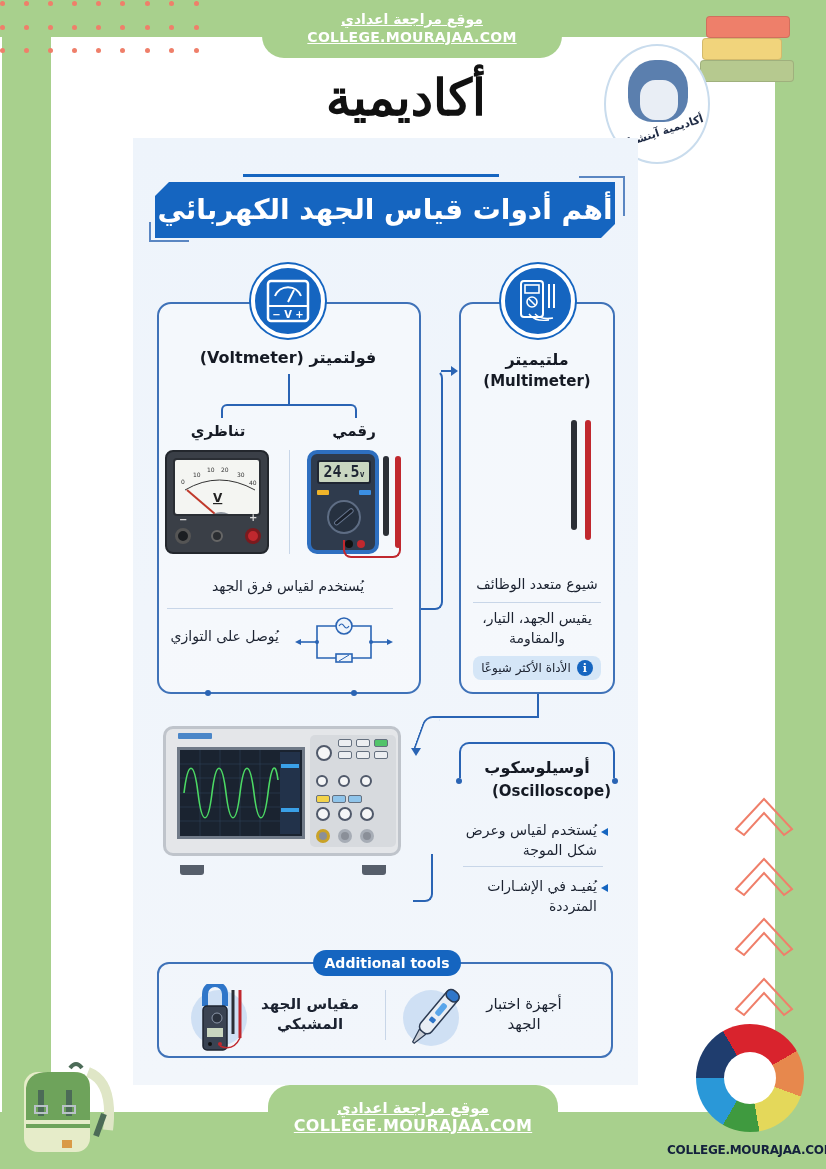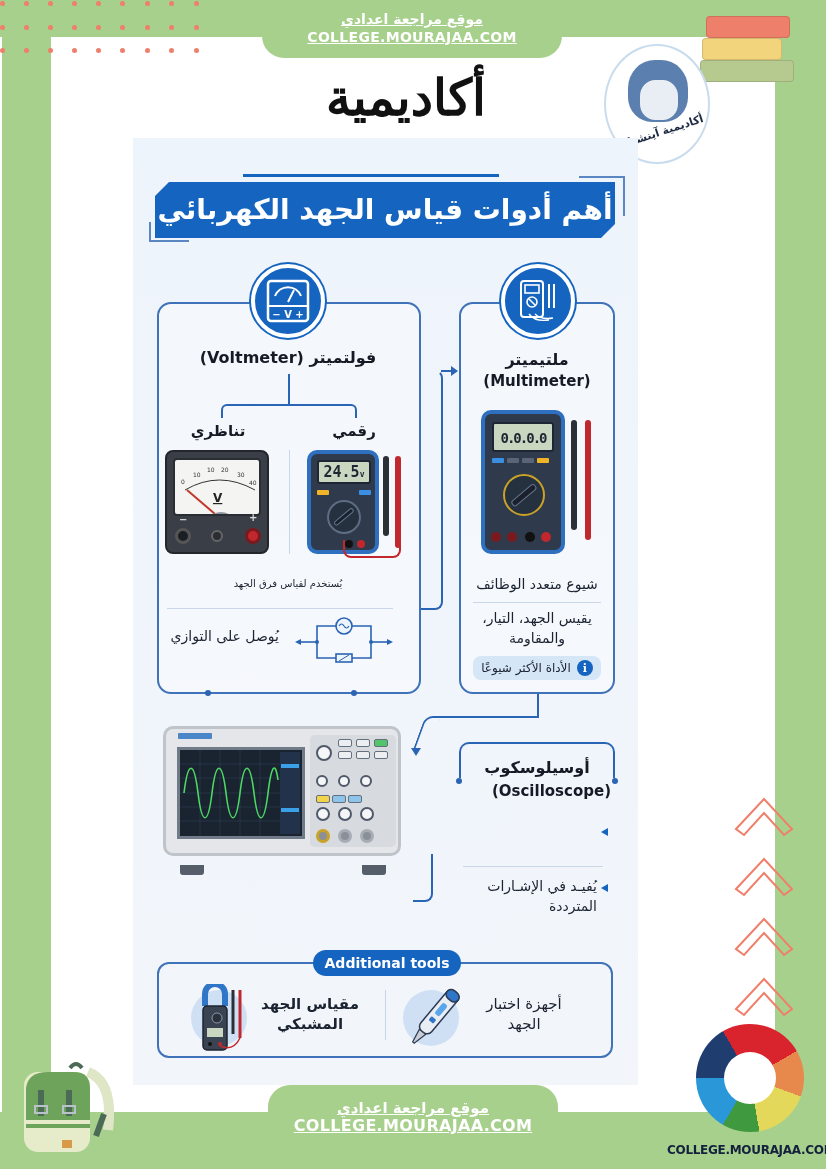--- a/index.html
+++ b/index.html
@@ -200,21 +200,21 @@
     <div class="dial" style="left:16px;top:46px;width:34px;height:34px;">
         <div class="dial-bar"></div>
       </div>
     <div class="jack" style="left:34px;top:86px;width:8px;height:8px;background:#111;"></div>
     <div class="jack" style="left:46px;top:86px;width:8px;height:8px;background:#c0282e;"></div>
   </div>
   <div class="probe" style="left:250px;top:318px;height:80px;background:#2b2f36;"></div>
   <div class="probe" style="left:262px;top:318px;height:92px;background:#c0282e;"></div>
   <div class="arrow-line" style="left:210px;top:402px;width:58px;height:18px;border-bottom-width:2px;border-left-width:2px;border-right-width:2px;border-color:#c0282e;border-radius:0 0 8px 8px;"></div>
 
-  <div class="txt" style="left:30px;top:440px;width:250px;font-size:10px;">يُستخدم لقياس فرق الجهد</div>
+  <div class="txt" style="left:30px;top:440px;width:250px;font-size:14px;">يُستخدم لقياس فرق الجهد</div>
   <div class="sep" style="left:34px;top:470px;width:226px;"></div>
   <div class="txt" style="left:36px;top:490px;width:110px;font-size:14px;text-align:right;">يُوصل على التوازي</div>
 
   <svg style="position:absolute;left:160px;top:474px;" width="102" height="56" viewBox="0 0 102 56">
     <path d="M24 14 H78 V46 H24 Z" fill="none" stroke="#2a64b4" stroke-width="1.6"></path>
     <circle cx="51" cy="14" r="8" fill="#eef4fb" stroke="#2a64b4" stroke-width="1.6"></circle>
     <path d="M46 14 q2.5 -4 5 0 t5 0" fill="none" stroke="#2a64b4" stroke-width="1.2"></path>
     <rect x="43" y="42" width="16" height="8" fill="#eef4fb" stroke="#2a64b4" stroke-width="1.6"></rect>
     <line x1="46" y1="49" x2="56" y2="43" stroke="#2a64b4" stroke-width="1"></line>
     <line x1="4" y1="30" x2="24" y2="30" stroke="#2a64b4" stroke-width="1.6"></line>
@@ -239,36 +239,20 @@
       <circle cx="17" cy="24" r="5" fill="none" stroke="#fff" stroke-width="1.6"></circle>
       <line x1="14" y1="21" x2="20" y2="27" stroke="#fff" stroke-width="1.6"></line>
       <path d="M14 36 Q20 44 34 42 M20 36 Q26 42 38 40" fill="none" stroke="#fff" stroke-width="1.4"></path>
       <line x1="34" y1="6" x2="34" y2="30" stroke="#fff" stroke-width="2"></line>
       <line x1="39" y1="6" x2="39" y2="30" stroke="#fff" stroke-width="2"></line>
     </svg>
   </div>
   <div class="heading" style="left:330px;top:212px;width:148px;font-size:16px;">ملتيميتر</div>
   <div class="heading" style="left:330px;top:234px;width:148px;font-size:15px;">(Multimeter)</div>
 
-  <div class="meter" style="left:348px;top:272px;width:84px;height:144px;">
-    <div class="lcd" style="left:7px;top:8px;width:62px;height:30px;font-size:18px;line-height:26px;">
-      <span style="letter-spacing:-2px;font-size:14px;">0.0.0.0</span>
-    </div>
-    <div style="position:absolute;left:7px;top:44px;width:12px;height:5px;background:#3b8fe3;border-radius:1px;"></div>
-    <div style="position:absolute;left:22px;top:44px;width:12px;height:5px;background:#5a6577;border-radius:1px;"></div>
-    <div style="position:absolute;left:37px;top:44px;width:12px;height:5px;background:#5a6577;border-radius:1px;"></div>
-    <div style="position:absolute;left:52px;top:44px;width:12px;height:5px;background:#f0b429;border-radius:1px;"></div>
-    <div class="dial" style="left:18px;top:60px;width:42px;height:42px;border-color:#c9a227;">
-        <div class="dial-bar"></div>
-      </div>
-    <div class="jack" style="left:6px;top:118px;width:10px;height:10px;background:#7a1a1e;"></div>
-    <div class="jack" style="left:22px;top:118px;width:10px;height:10px;background:#7a1a1e;"></div>
-    <div class="jack" style="left:40px;top:118px;width:10px;height:10px;background:#111;"></div>
-    <div class="jack" style="left:56px;top:118px;width:10px;height:10px;background:#c0282e;"></div>
-  </div>
   <div class="probe" style="left:438px;top:282px;height:110px;background:#2b2f36;"></div>
   <div class="probe" style="left:452px;top:282px;height:120px;background:#c0282e;"></div>
 
   <div class="txt" style="left:332px;top:438px;width:144px;font-size:14px;">شيوع متعدد الوظائف</div>
   <div class="sep" style="left:340px;top:464px;width:128px;"></div>
   <div class="txt" style="left:336px;top:470px;width:136px;font-size:14px;line-height:20px;">يقيس الجهد، التيار، والمقاومة</div>
   <div class="info-pill" style="left:340px;top:518px;width:128px;height:24px;">
     <span class="info-i">i</span>
     <span>الأداة الأكثر شيوعًا</span>
   </div>
@@ -325,20 +309,21 @@
   </div>
   <div class="arrow-line" style="left:280px;top:716px;width:20px;height:48px;border-right-width:2px;border-bottom-width:2px;border-radius:0 0 8px 0;"></div>
 
   <div class="arrow-line" style="left:326px;top:604px;width:156px;height:36px;border-top-width:2px;border-left-width:2px;border-right-width:2px;border-radius:10px 10px 0 0;"></div>
   <div class="jack" style="left:323px;top:640px;width:6px;height:6px;background:#2a64b4;"></div>
   <div class="jack" style="left:479px;top:640px;width:6px;height:6px;background:#2a64b4;"></div>
   <div class="heading" style="left:330px;top:620px;width:148px;font-size:16px;">أوسيلوسكوب</div>
   <div class="heading" style="left:330px;top:644px;width:148px;font-size:15px;text-align:right;">(Oscilloscope)</div>
 
   <div class="bullet-arrow" style="left:468px;top:690px;"></div>
+  <div class="bullet" style="left:324px;top:682px;width:140px;">يُستخدم لقياس وعرض شكل الموجة</div>
   <div class="sep" style="left:330px;top:728px;width:140px;"></div>
   <div class="bullet-arrow" style="left:468px;top:746px;"></div>
   <div class="bullet" style="left:324px;top:738px;width:140px;">يُفيـد في الإشـارات المترددة</div>
 
   <div class="add-card"></div>
   <div class="add-pill">Additional tools</div>
 
   <div class="txt" style="left:336px;top:856px;width:110px;font-size:15px;font-weight:normal;line-height:20px;">أجهزة اختبار الجهد</div>
   <div style="position:absolute;left:270px;top:852px;width:56px;height:56px;border-radius:50%;background:#cfe0f4;"></div>
   <svg style="position:absolute;left:266px;top:842px;" width="70" height="76" viewBox="0 0 70 76">

